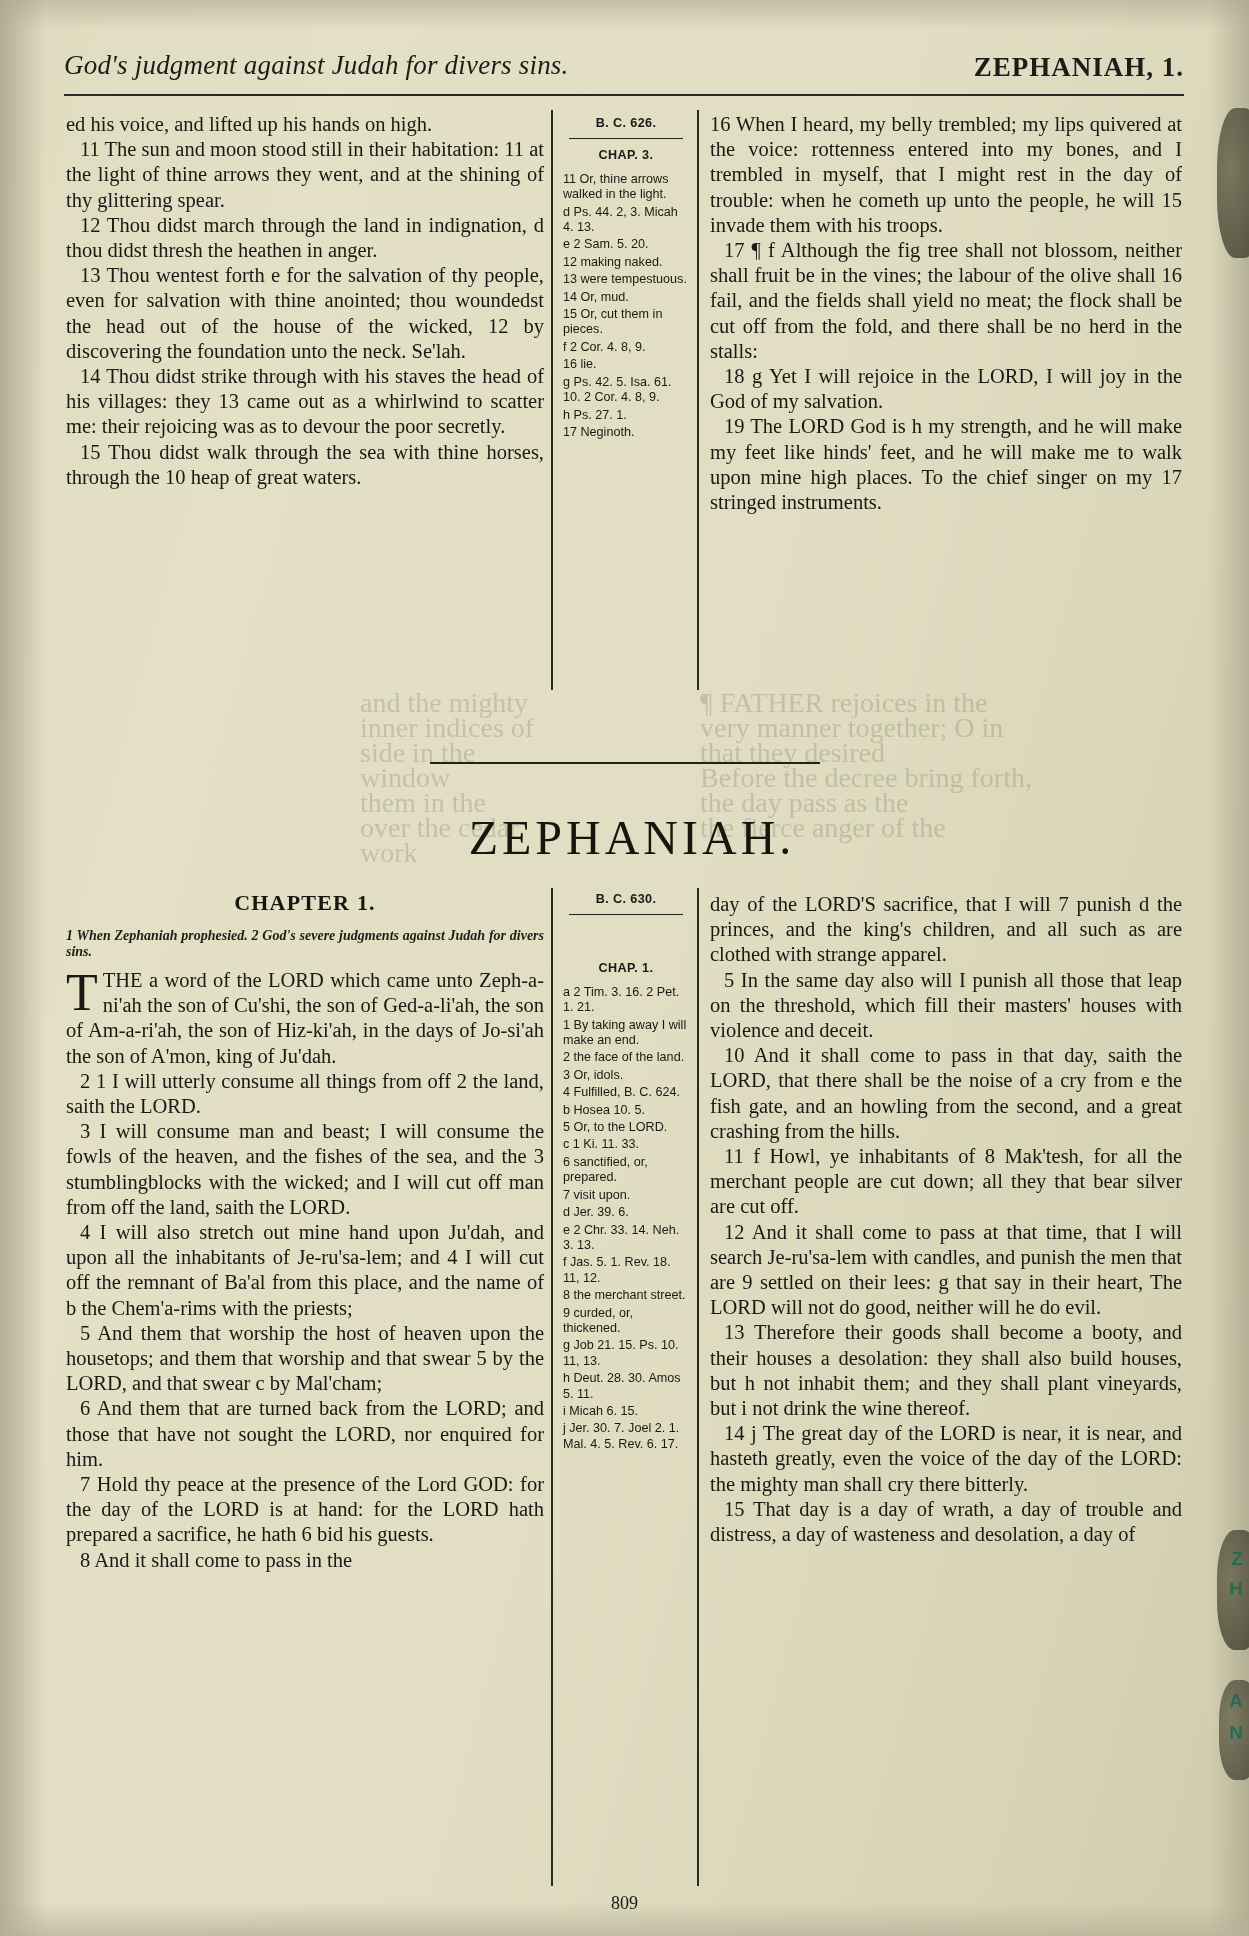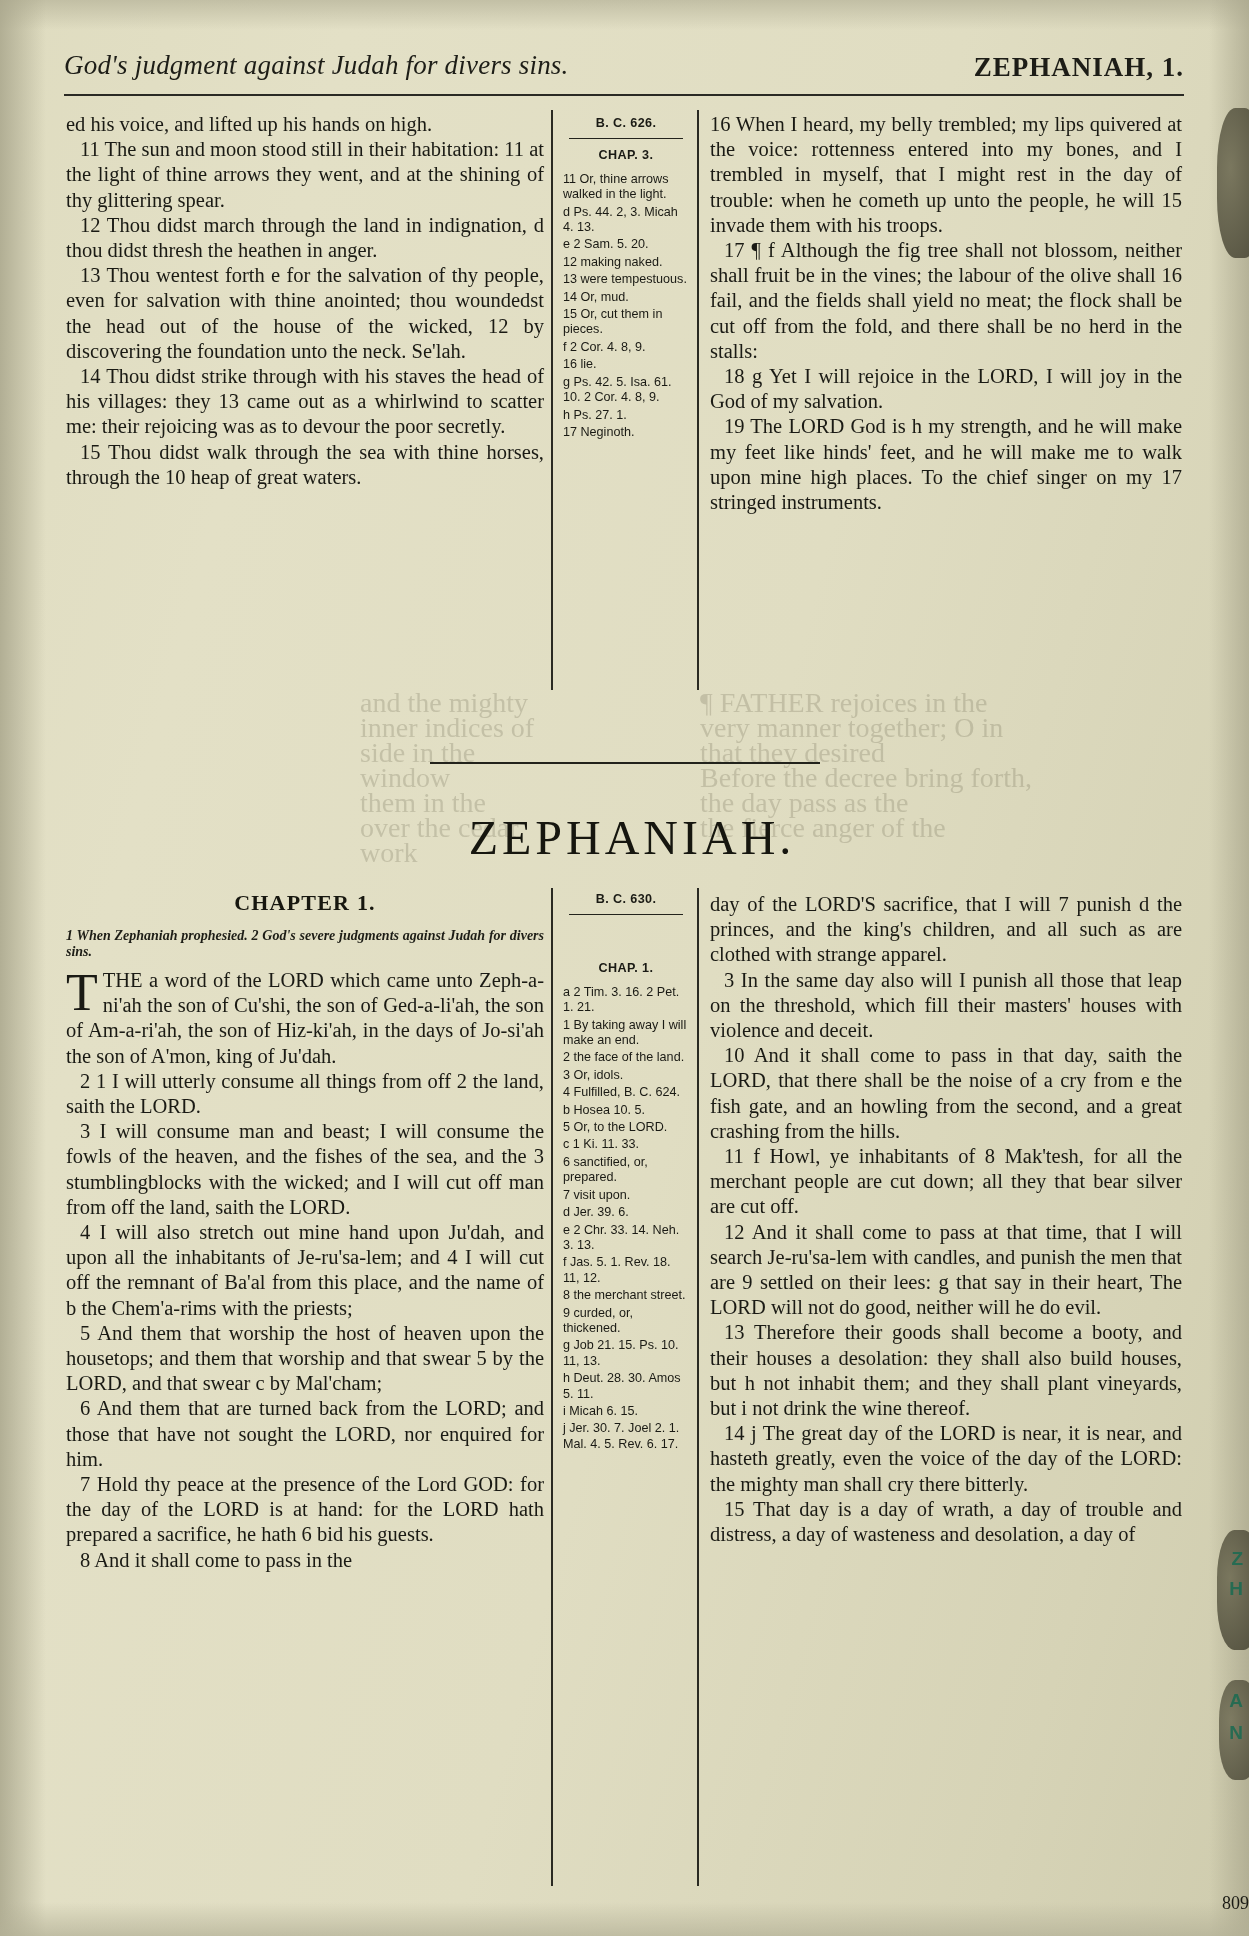--- a/index.html
+++ b/index.html
@@ -50,21 +50,21 @@
   
   .booktitle{position:absolute;left:72px;text-align:center;width:1120px;
     font-size:48px;letter-spacing:4px;font-weight:normal;color:#16160f;font-family:"Liberation Serif",serif;}
   .titlerule{position:absolute;height:2.4px;background:#22221b;}
 
   .chapnum{position:absolute;text-align:center;font-weight:bold;font-size:22px;letter-spacing:1.2px;color:#17170f;}
   .argument{position:absolute;font-style:italic;font-size:14px;line-height:16px;color:#1d1d16;text-align:justify;font-weight:bold;}
 
   .dropcap{float:left;font-size:52px;line-height:42px;padding:4px 5px 0 0;font-weight:normal;}
 
-  .folio{position:absolute;left:0;width:1249px;text-align:right;bottom:22px;font-size:18px;color:#1a1a14;font-family:"Liberation Serif",serif;margin-top:11px;}
+  .folio{position:absolute;left:0;width:1249px;text-align:center;bottom:22px;font-size:18px;color:#1a1a14;font-family:"Liberation Serif",serif;margin-top:11px;}
   .ghost{position:absolute;color:rgba(90,88,66,.22);font-size:28px;line-height:25px;font-family:"Liberation Serif",serif;}
 </style>
 </head>
 <body>
 
 <div class="page">
 
   <div class="edge-top"></div>
   <div class="edge-left"></div>
   <div class="edge-right"></div>
@@ -169,21 +169,21 @@
     <div class="ref">8 the merchant street.</div>
     <div class="ref">9 curded, or, thickened.</div>
     <div class="ref">g Job 21. 15. Ps. 10. 11, 13.</div>
     <div class="ref">h Deut. 28. 30. Amos 5. 11.</div>
     <div class="ref">i Micah 6. 15.</div>
     <div class="ref">j Jer. 30. 7. Joel 2. 1. Mal. 4. 5. Rev. 6. 17.</div>
   </div>
 
   <div class="col textcol" style="left:710px;top:892px;width:472px;">
     <p class="noind"><span>day of the LORD'S sacrifice, that I will 7 punish d the princes, and the king's children, and all such as are clothed with strange apparel.</span></p>
-    <p><span>3 In the same day also will I punish all those that leap on the threshold, which fill their masters' houses with violence and deceit.</span></p>
+    <p><span>5 In the same day also will I punish all those that leap on the threshold, which fill their masters' houses with violence and deceit.</span></p>
     <p><span>10 And it shall come to pass in that day, saith the LORD, that there shall be the noise of a cry from e the fish gate, and an howling from the second, and a great crashing from the hills.</span></p>
     <p><span>11 f Howl, ye inhabitants of 8 Mak'tesh, for all the merchant people are cut down; all they that bear silver are cut off.</span></p>
     <p><span>12 And it shall come to pass at that time, that I will search Je-ru'sa-lem with candles, and punish the men that are 9 settled on their lees: g that say in their heart, The LORD will not do good, neither will he do evil.</span></p>
     <p><span>13 Therefore their goods shall become a booty, and their houses a desolation: they shall also build houses, but h not inhabit them; and they shall plant vineyards, but i not drink the wine thereof.</span></p>
     <p><span>14 j The great day of the LORD is near, it is near, and hasteth greatly, even the voice of the day of the LORD: the mighty man shall cry there bitterly.</span></p>
     <p><span>15 That day is a day of wrath, a day of trouble and distress, a day of wasteness and desolation, a day of</span></p>
   </div>
 
   <div class="folio">809</div>
 

